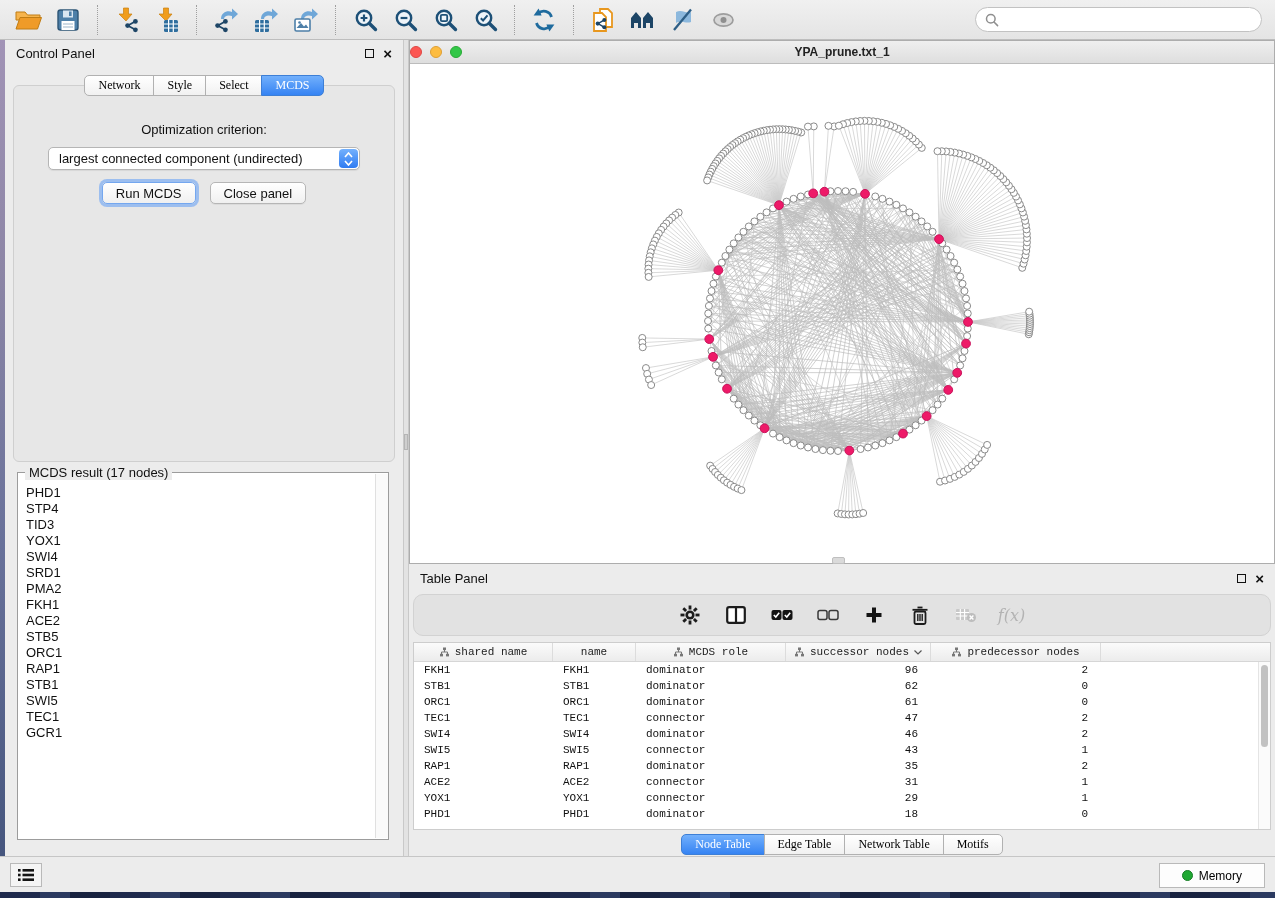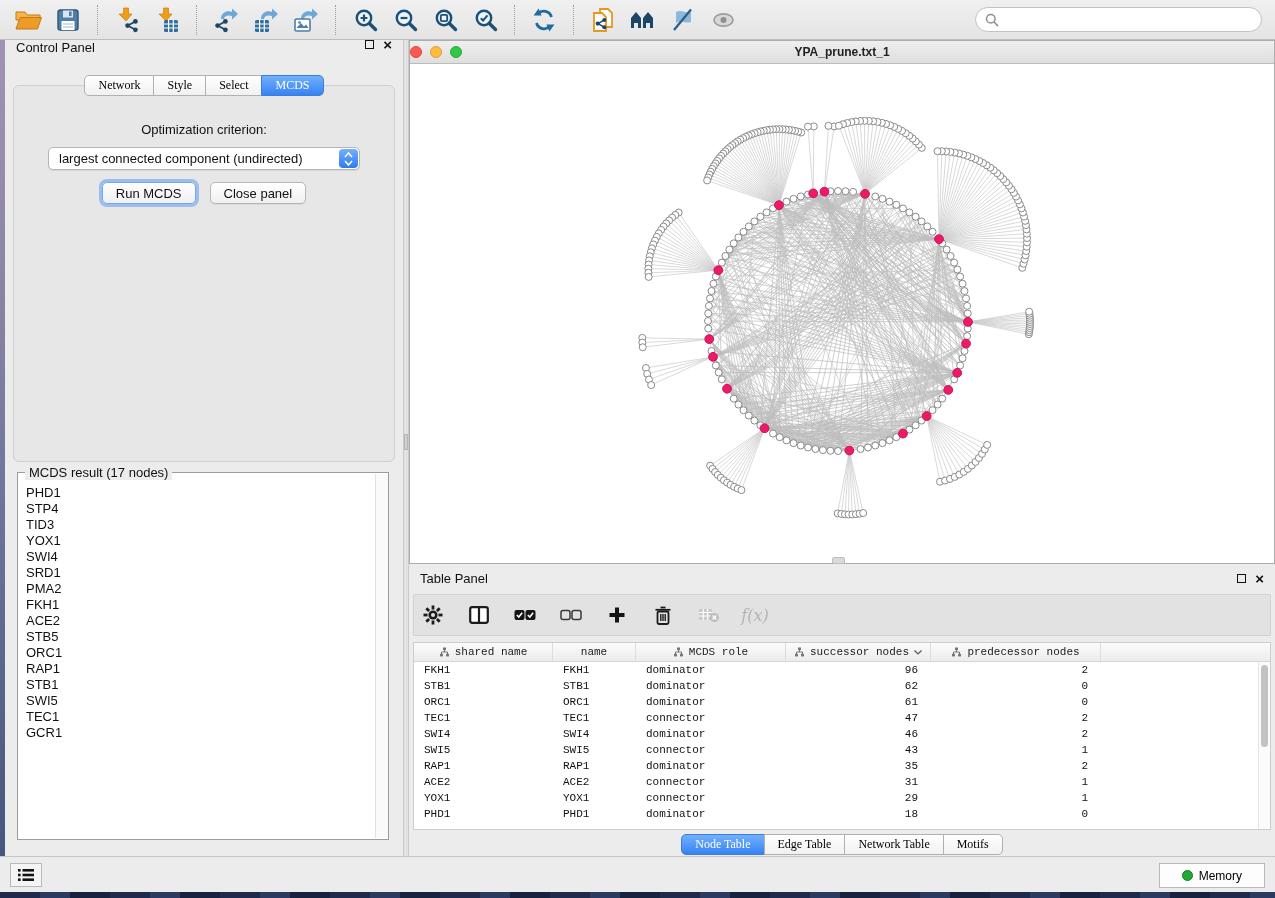--- a/index.html
+++ b/index.html
@@ -37,21 +37,21 @@
              font-family:"Liberation Sans",sans-serif; box-shadow:0 1px 0 rgba(0,0,0,.05); }
   .mac-btn.focus { box-shadow:0 0 0 3px rgba(106,164,245,.6); border-color:#74a7ef; }
   .seg-tab { height:21px; padding:0 13px; font-size:12px; line-height:19px;
              background:linear-gradient(#ffffff,#f1f1f1); border:1px solid #b1b1b1; margin-left:-1px;font-family:Liberation Serif, serif; }
   .seg-tab:first-child { border-radius:5px 0 0 5px; margin-left:0; }
   .seg-tab:last-child { border-radius:0 5px 5px 0; }
   .seg-tab.active { background:linear-gradient(#72b0fc,#3583f3); color:#fff; border-color:#3d7fd6; }
 
   
   .control-panel { position:absolute; left:5px; top:40px; width:398px; height:816px; background:#ececec; }
-  .cp-titlebar { height:26px; display:flex; align-items:flex-start; padding:0 11px; font-size:13px; }
+  .cp-titlebar { height:26px; display:flex; align-items:center; padding:0 11px; font-size:13px; }
   .cp-tabs { position:absolute; left:0; top:35px; width:100%; display:flex; justify-content:center; z-index:2; }
   .cp-body { position:absolute; left:8px; top:45px; width:382px; height:377px;
              background:#e7e7e7; border:1px solid #cfcfcf; border-radius:6px; }
   .crit-label { margin-top:36px; text-align:center; font-size:13px; }
   .dropdown { position:relative; margin:10px auto 0; width:312px; height:23px; background:#fff;
               border:1px solid #b5b5b5; border-radius:5px; display:flex; align-items:center;
               padding-left:10px; font-size:13px; box-shadow:0 1px 1px rgba(0,0,0,.07); }
   .dd-stepper { position:absolute; right:1px; top:1px; width:19px; height:19px;
                 border-radius:4px; background:linear-gradient(#74b1fd,#2e7bf2);
                 display:flex; flex-direction:column; align-items:center; justify-content:center; gap:2px; }
@@ -83,22 +83,22 @@
   .tl.red { background:#fc5753; border:1px solid #df4744; }
   .tl.yel { background:#fdbc40; border:1px solid #de9f34; }
   .tl.grn { background:#33c748; border:1px solid #27aa35; }
   .net-title { position:absolute; left:0; right:0; text-align:center; font-size:12px; font-weight:bold; color:#222; }
   .net-canvas { position:absolute; left:0; top:23px; width:864px; height:499px; }
 
   
   .table-panel { position:absolute; left:409px; top:566px; width:866px; height:290px; background:#ececec; }
   .tp-titlebar { height:24px; display:flex; align-items:center; padding:0 11px; font-size:13px; }
   .tp-toolbar { position:absolute; left:4px; top:28px; width:858px; height:42px;
-                background:#e2e2e2; border:1px solid #d2d2d2; border-radius:1px;
-                display:flex; align-items:center; padding-left:8px; gap:24px; }
+                background:#e2e2e2; border:1px solid #d2d2d2; border-radius:10px;
+                display:flex; align-items:center; padding-left:17px; gap:24px;justify-content:center; }
   .tpi { border:none; background:transparent; display:flex; align-items:center; justify-content:center;
          width:22px; height:22px; }
   .fx { font-family:"DejaVu Serif", serif; font-style:italic; font-size:16px; color:#b3b3b3; }
   .tp-table { position:absolute; left:4px; top:76px; width:858px; height:188px; background:#fff;
               border:1px solid #cdcdcd;font-family:Liberation Mono, monospace; }
   .t-head { display:grid; grid-template-columns:139px 83px 150px 145px 170px 1fr; height:19px;
             background:linear-gradient(#fbfbfb,#ececec); border-bottom:1px solid #d6d6d6; font-size:11px; }
   .th { display:flex; align-items:center; justify-content:center; gap:5px;
         border-right:1px solid #dcdcdc; color:#222; overflow:hidden; white-space:nowrap; }
   .th:last-child { border-right:none; }

